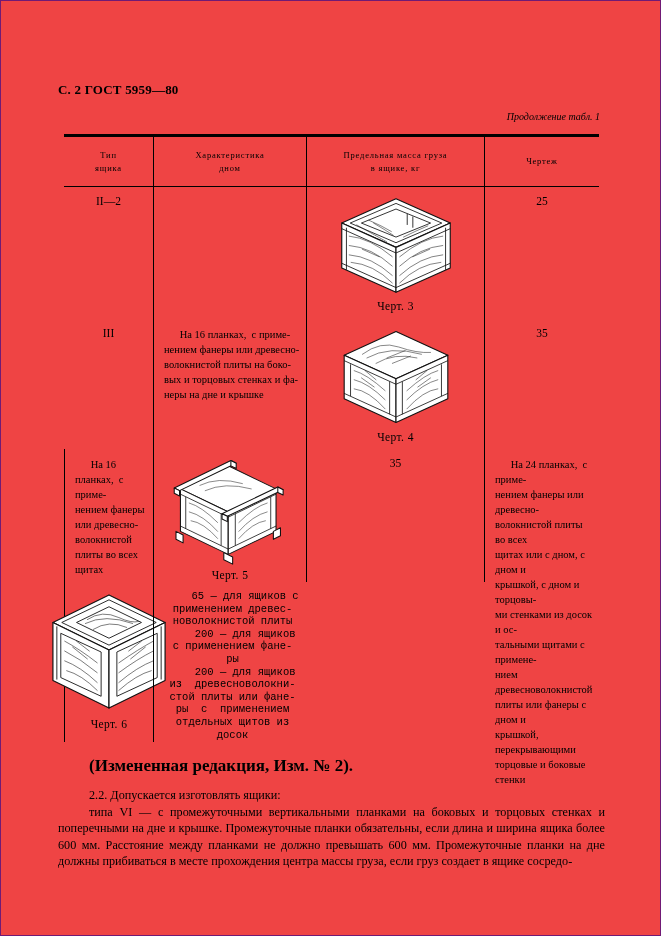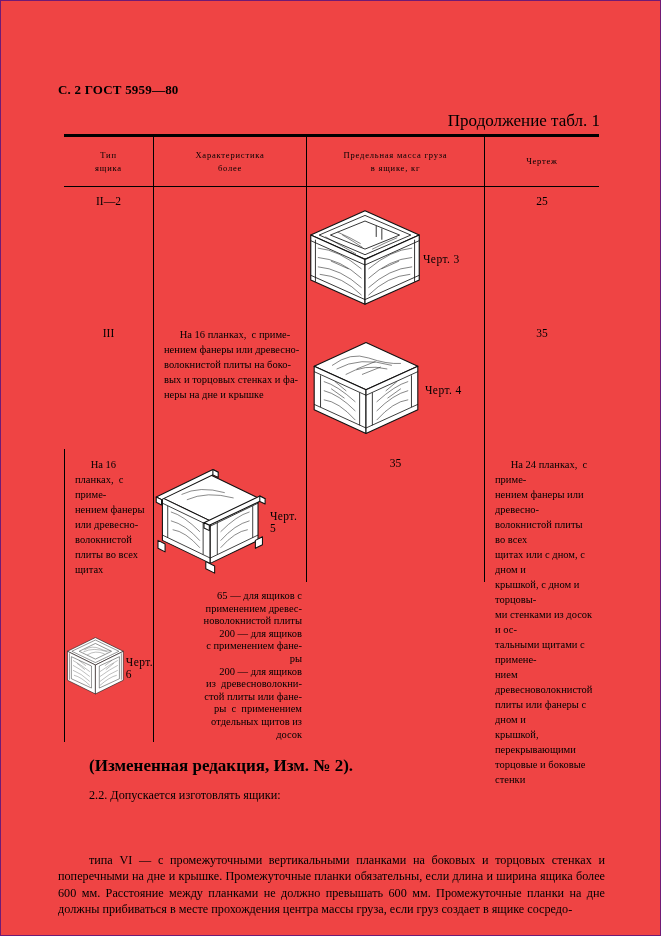--- a/index.html
+++ b/index.html
@@ -6,66 +6,66 @@
   .page{
     position:relative;
     width:659px;height:934px;
     background:#ef4444;
     border:1px solid #701a75;
     font-family:"Liberation Serif","DejaVu Serif",serif;
     color:#000;
     overflow:hidden;
   }
   .doc-header{position:absolute;left:57px;top:81px;font-size:13px;font-weight:bold;letter-spacing:.2px;}
-  .continuation{position:absolute;right:60px;top:110px;font-size:17px;}
+  .continuation{position:absolute;right:60px;top:110px;font-size:10px;font-style:italic;}
   .gost-table{
     position:absolute;left:63px;top:133px;width:535px;
     border-top:3px solid #000;
     display:grid;
     grid-template-columns:89px 153px 178px 115px;
     grid-template-rows:50px 132px 130px 133px 160px;
   }
   .cell{box-sizing:border-box;}
   .bl{border-left:1px solid #000;}
   .hcell{
     border-bottom:1px solid #000;
     display:flex;align-items:center;justify-content:center;text-align:center;
     font-size:8.5px;letter-spacing:.8px;line-height:1.5;
     padding:2px 3px;white-space:pre-line;
   }
   .c-type{ text-align:center;padding-top:8px;font-size:11.5px;}
   .c-char{ padding:8px 5px 0 10px;font-size:10.5px;line-height:15px;white-space:pre-wrap;text-align:left;}
   .c-mass-center{ text-align:center;padding-top:8px;font-size:11.5px;}
-  .c-mass-text{ padding:8px 4px 0 9px;font-size:10.5px;line-height:12.6px;white-space:pre-wrap;text-align:right;}
-  .c-fig{ display:flex;flex-direction:row;align-items:center;padding-top:8px;}
+  .c-mass-text{ padding:8px 4px 0 9px;font-size:10.5px;line-height:12.6px;white-space:pre-wrap;text-align:center;font-family:Liberation Mono, monospace;}
+  .c-fig{ display:flex;flex-direction:column;align-items:center;padding-top:8px;}
   .fig-caption{font-size:11.5px;margin-top:4px;letter-spacing:.4px;}
   .crate{display:block;}
   .crate path,.crate polygon,.crate line,.crate polyline{vector-effect:none;}
   .ol{fill:#fff;stroke:#111;stroke-width:1.2;stroke-linejoin:round;}
   .dt{fill:none;stroke:#111;stroke-width:.9;stroke-linejoin:round;}
   .gr{fill:none;stroke:#222;stroke-width:.6;stroke-linecap:round;}
   .amendment{position:absolute;left:57px;top:755px;width:546px;font-size:17px;font-weight:bold;text-indent:31px;}
   .clause-block{position:absolute;left:57px;top:786px;width:547px;font-size:12.2px;line-height:16.6px;}
   .clause-line{text-indent:31px;}
-  .body-par{text-indent:31px;text-align:justify;margin-top:48px;}
+  .body-par{text-indent:31px;text-align:justify;}
 </style>
 </head>
 <body>
 
 <div class="page">
 
   <div class="doc-header">С. 2 ГОСТ 5959—80</div>
   <div class="continuation">Продолжение табл. 1</div>
 
   <div class="gost-table">
 
     <div class="cell hcell">Тип
 ящика</div>
     <div class="cell hcell bl">Характеристика
-более</div>
+дном</div>
     <div class="cell hcell bl">Предельная масса груза
 в ящике, кг</div>
     <div class="cell hcell bl">Чертеж</div>
 
     <div class="cell c-type">II—2</div>
     <div class="cell c-char bl"></div>
     <div class="cell c-fig bl">
       <svg class="crate" width="116" height="101" viewBox="0 0 124 108">
         <polygon class="ol" points="62,4 120,30 62,56 4,30"></polygon>
         <polygon class="dt" points="62,9 111,30 62,51 13,30"></polygon>

